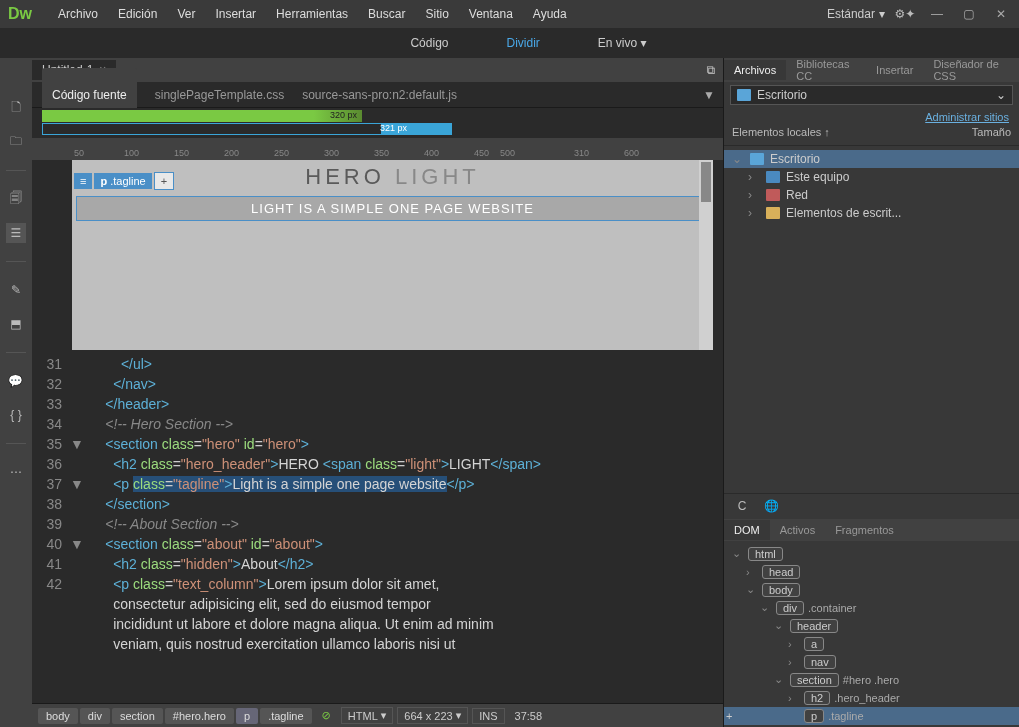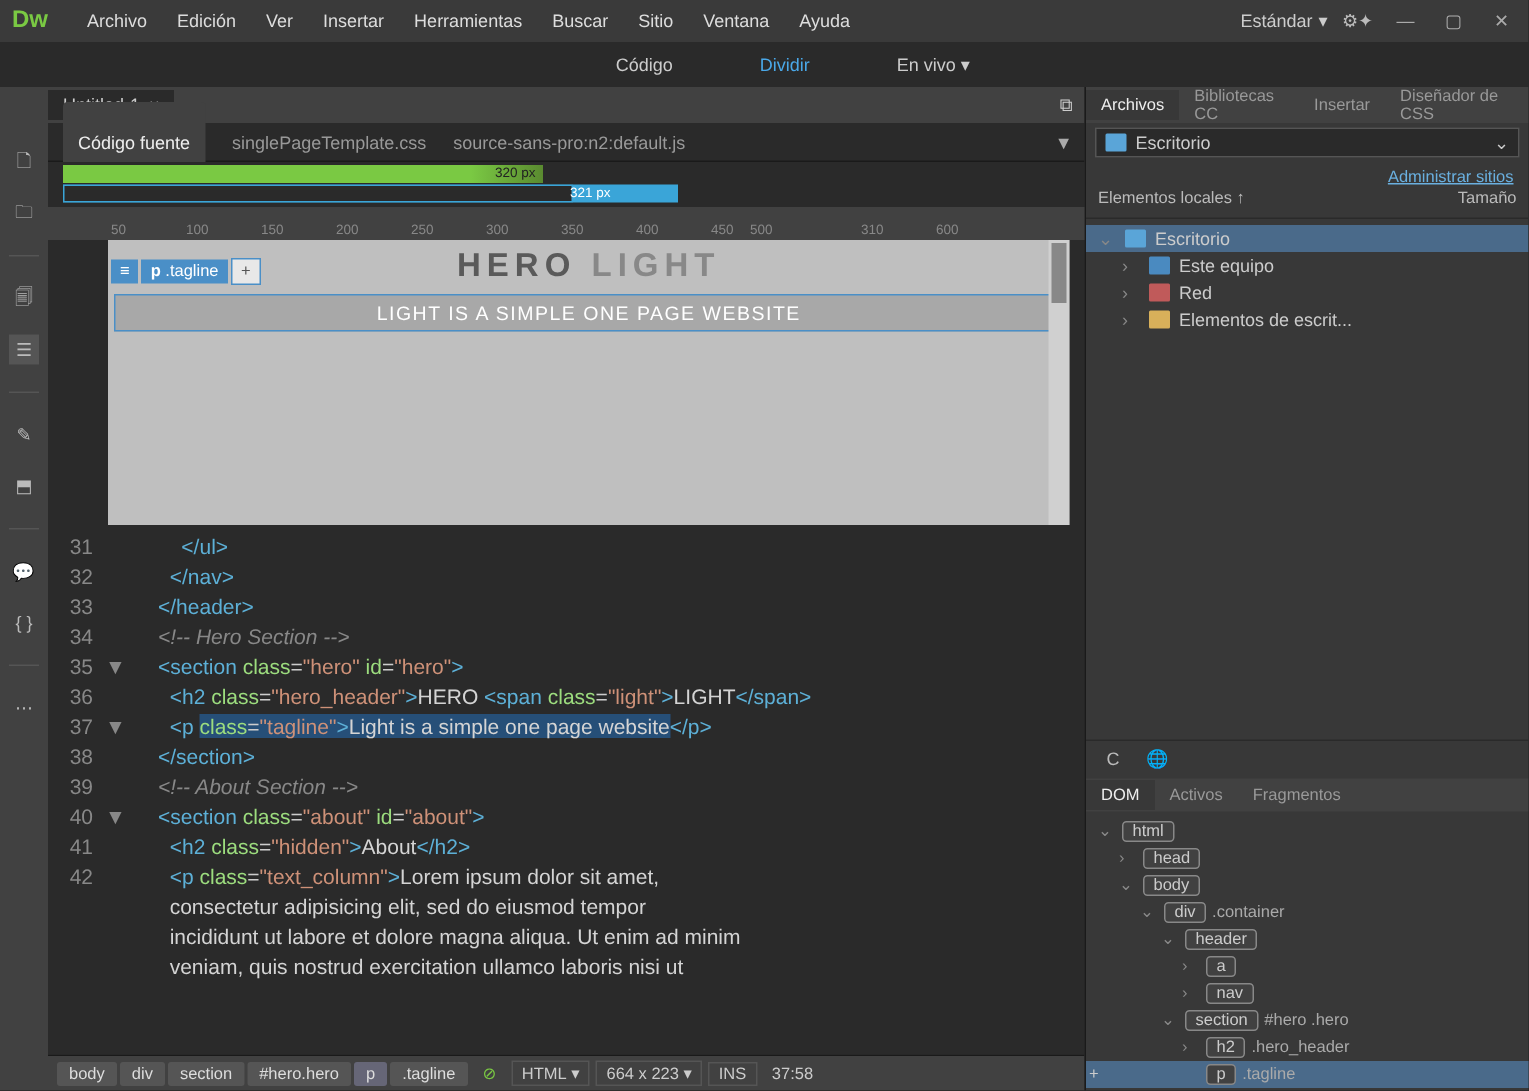--- a/index.html
+++ b/index.html
@@ -33,21 +33,21 @@
 .bar-green-label { position: absolute; top: 2px; left: 298px; font-size: 9px; color: #222; }
 .bar-blue { position: absolute; top: 15px; left: 10px; width: 410px; height: 12px; background: #3aa5d8; }
 .bar-blue-dark { position: absolute; top: 15px; left: 10px; width: 340px; height: 12px; background: #2a2a2a; border: 1px solid #3aa5d8; }
 .bar-blue-label { position: absolute; top: 15px; left: 348px; font-size: 9px; color: #fff; }
 .ruler-row { height: 22px; background: #414141; display: flex; align-items: flex-end; padding-left: 40px; color: #888; font-size: 9px; position: relative; }
 .ruler-tick { position: absolute; bottom: 2px; }
 .preview-pane { height: 190px; background: #bfbfbf; margin: 0 10px 4px 40px; position: relative; overflow: hidden; }
 .preview-crumb { position: absolute; top: 12px; left: 2px; display: flex; align-items: center; gap: 2px; }
 .crumb-blue { background: #4a8fc7; color: #fff; padding: 2px 6px; font-size: 11px; }
 .crumb-add { background: #e8e8e8; color: #555; padding: 2px 6px; font-size: 11px; border: 1px solid #4a8fc7; cursor: pointer; }
-.hero-text { text-align: center; color: #5a5a5a; font-size: 22px; font-weight: 700; letter-spacing: 4px; margin-top: 4px; }
+.hero-text { text-align: center; color: #5a5a5a; font-size: 22px; font-weight: 400; letter-spacing: 4px; margin-top: 4px; }
 .hero-text .light { color: #888; }
 .tagline-box { margin: 6px 4px; border: 1px solid #4a8fc7; background: #a8a8a8; color: #fff; text-align: center; padding: 4px; font-size: 13px; letter-spacing: 1px; }
 .scrollbar-v { position: absolute; right: 0; top: 0; width: 14px; height: 100%; background: #d0d0d0; }
 .scroll-thumb { background: #888; width: 10px; height: 40px; margin: 2px auto; }
 .code-pane { flex: 1; background: #2a2a2a; font-family: "Consolas", monospace; font-size: 14px; overflow: hidden; padding-left: 4px; }
 .code-line { display: flex; white-space: pre; line-height: 20px; }
 .gutter { width: 34px; color: #888; text-align: right; padding-right: 8px; user-select: none; }
 .fold { width: 12px; color: #888; }
 .c-tag { color: #5db0d7; }
 .c-attr { color: #9cdc7e; }

